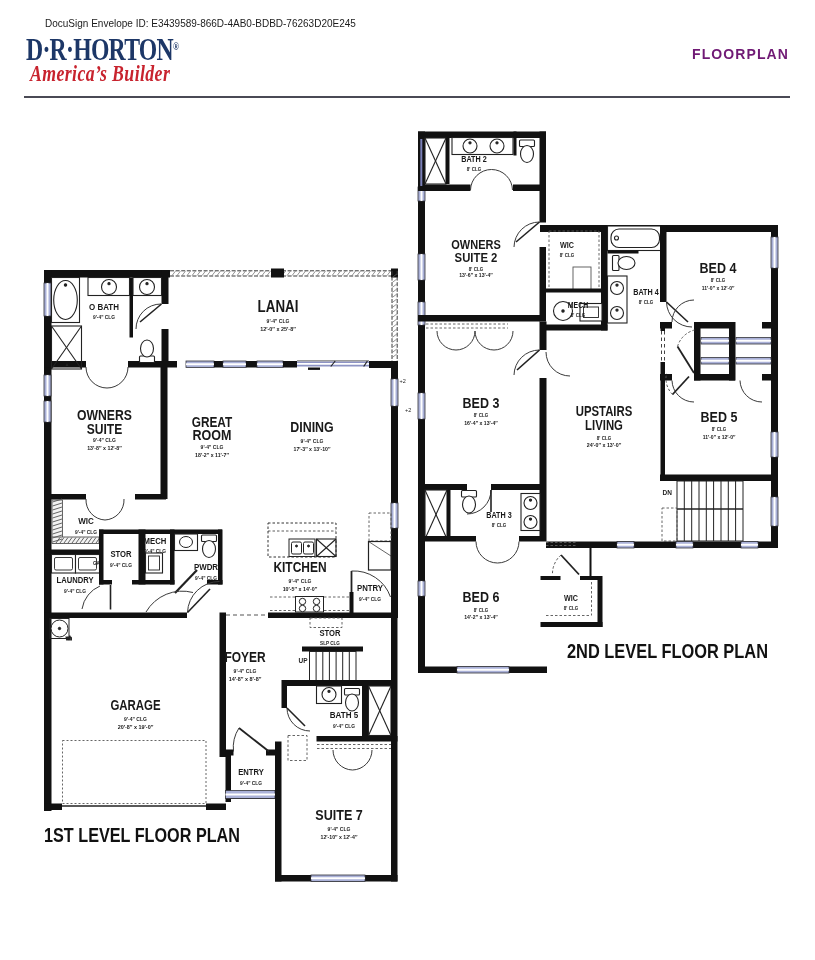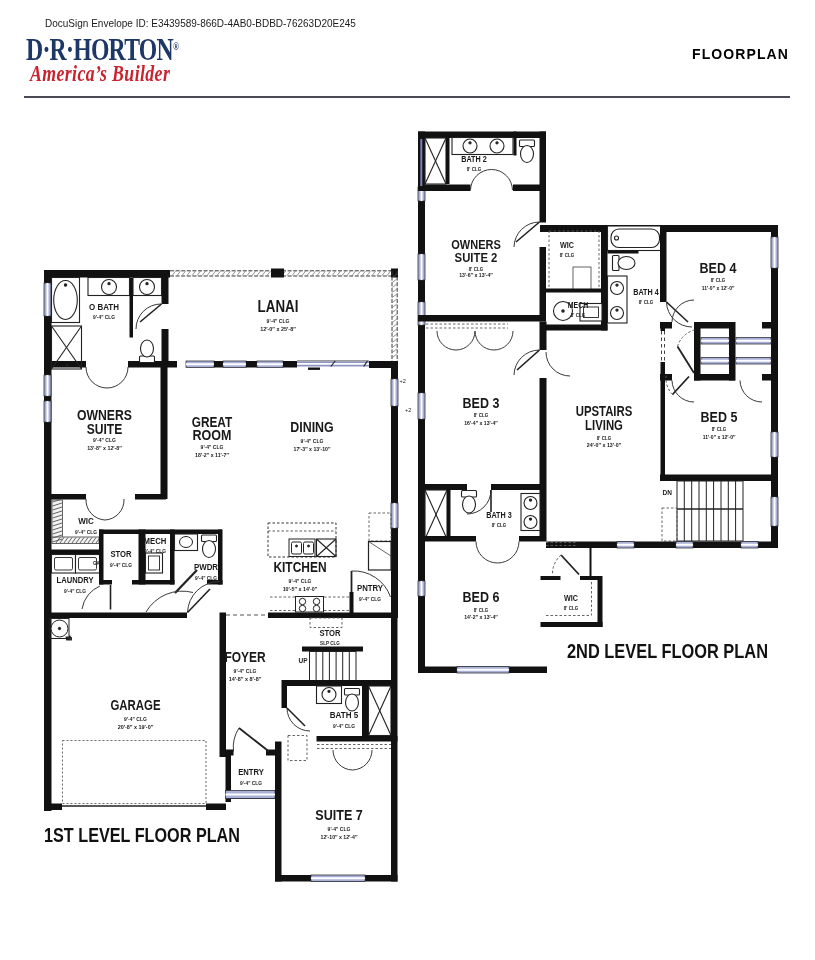--- a/index.html
+++ b/index.html
@@ -5,21 +5,21 @@
 </style></head><body>
 
 <div style="position:absolute;left:45px;top:17px;font-size:11.5px;color:#1c1c1c;transform:scaleX(0.87);transform-origin:left;">DocuSign Envelope ID: E3439589-866D-4AB0-BDBD-76263D20E245</div>
 
 <div style="position:absolute;left:26px;top:31px;color:#1d3767;font-family:'Liberation Serif',serif;font-weight:bold;font-size:32.5px;letter-spacing:-1px;transform:scaleX(0.73);transform-origin:left;">D·R·HORTON<span style="font-size:11px;vertical-align:10px;">®</span></div>
 
 <div style="position:absolute;left:30px;top:61px;color:#c8232e;font-family:'Liberation Serif',serif;font-style:italic;font-weight:bold;font-size:22.5px;letter-spacing:0.5px;transform:scaleX(0.79);transform-origin:left;">America’s Builder</div>
 
 <div style="position:absolute;left:24px;top:96px;width:766px;height:1.6px;background:#4a4a55;"></div>
 
-<div style="position:absolute;right:26px;top:46px;color:#000000;font-weight:bold;font-size:14px;letter-spacing:1.1px;">FLOORPLAN</div>
+<div style="position:absolute;right:26px;top:46px;color:#701a75;font-weight:bold;font-size:14px;letter-spacing:1.1px;">FLOORPLAN</div>
 <svg width="815" height="960" viewBox="0 0 815 960" style="position:absolute;left:0;top:0;">
 
 <g>
 
 <rect x="44" y="270" width="126" height="7.5" fill="#111111"></rect>
 
 <rect x="44" y="270" width="7.5" height="541" fill="#111111"></rect>
 
 <g>
         <rect x="44" y="283" width="7" height="33" fill="#aab1d8" stroke="#33333a" stroke-width="0.8"></rect>

